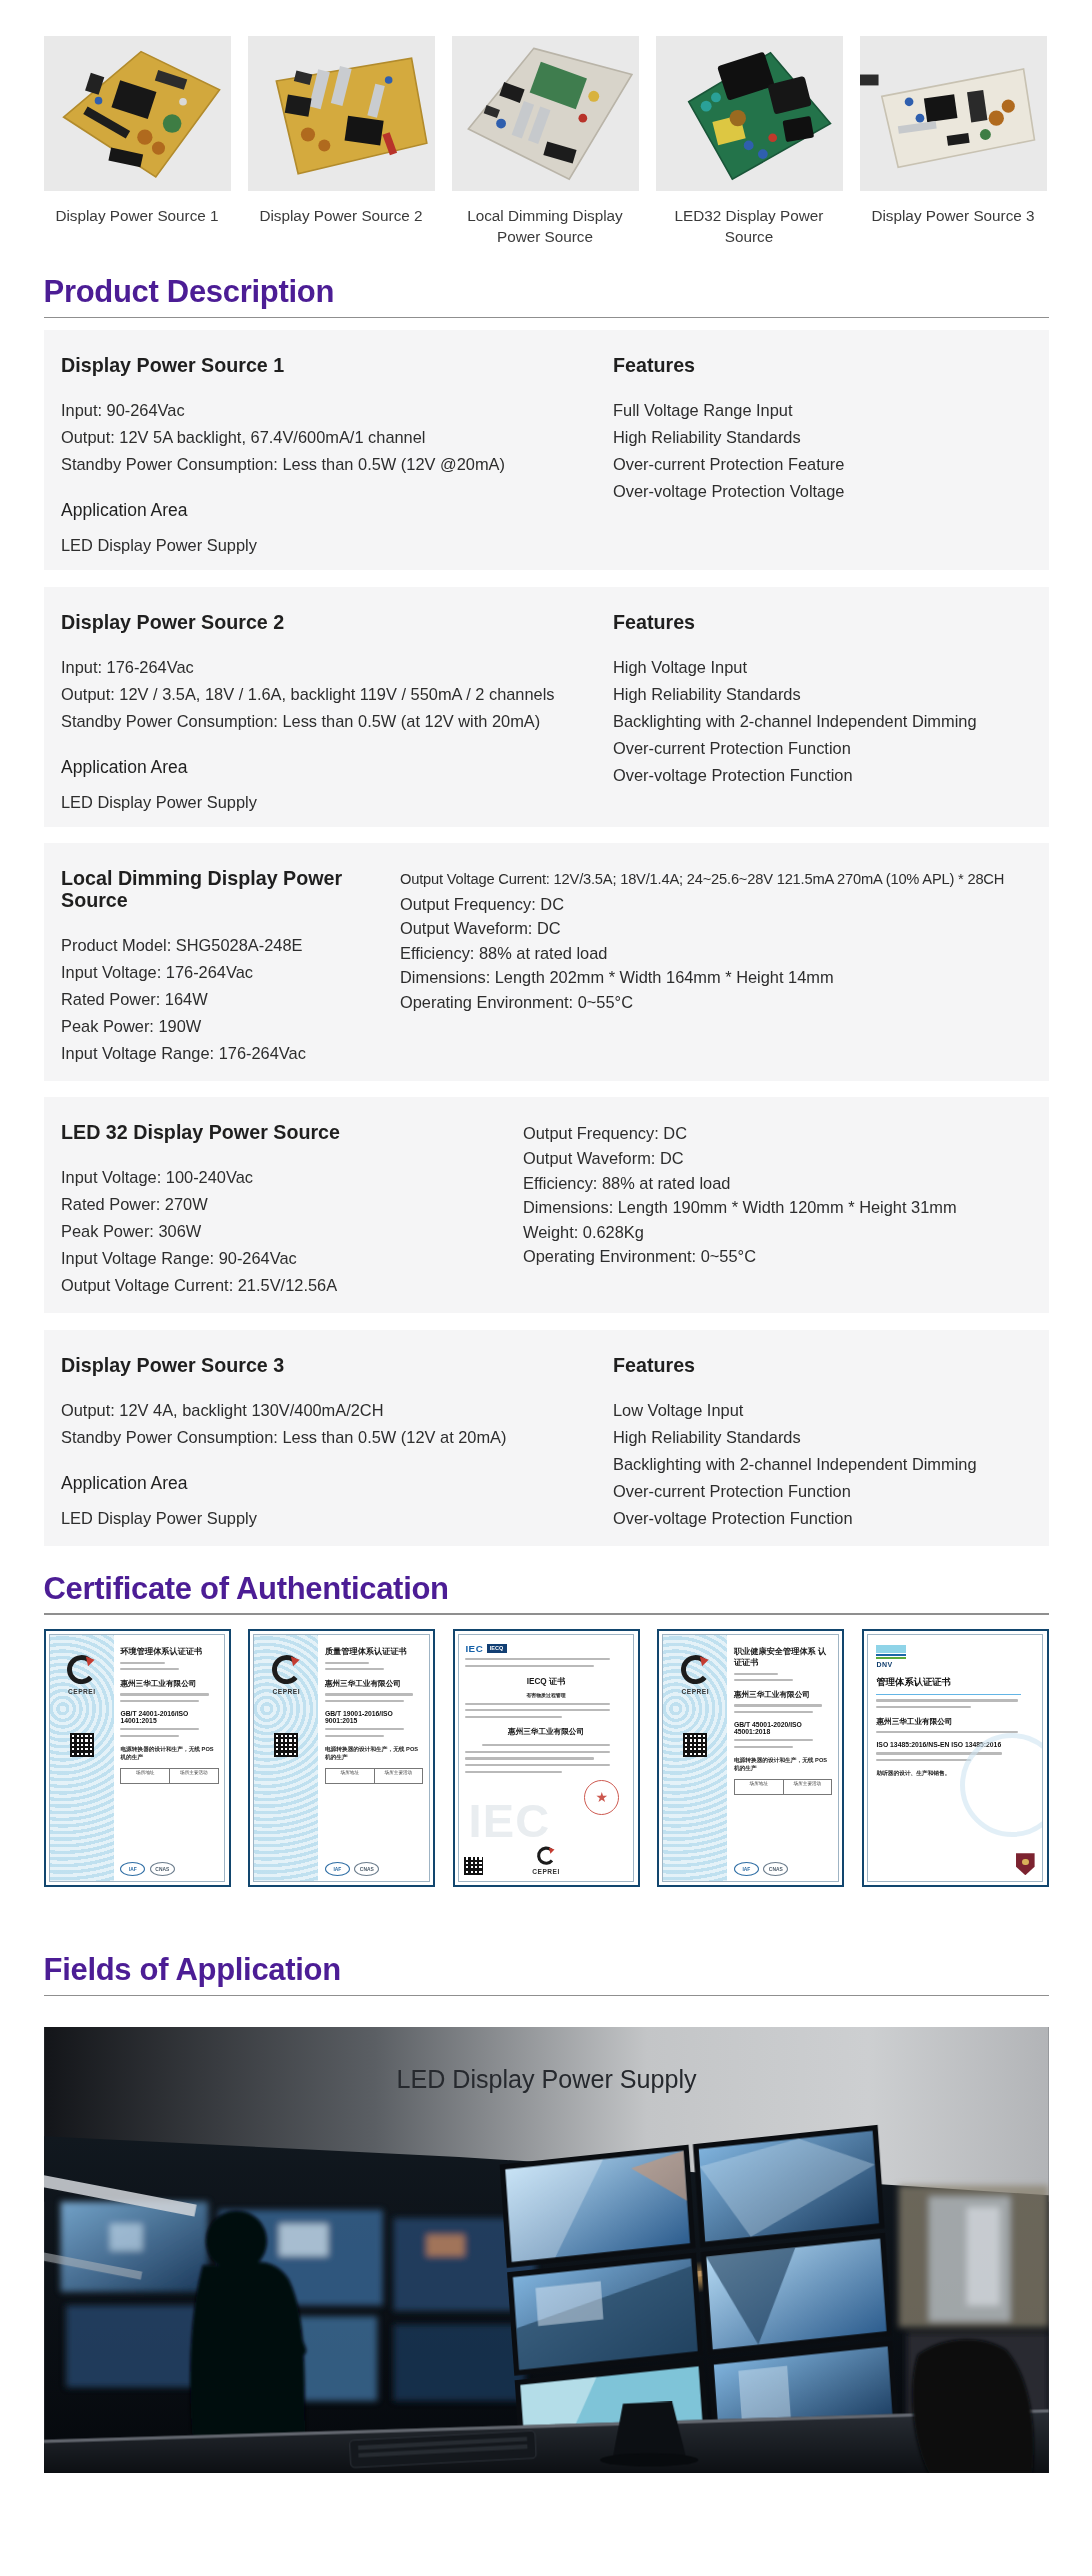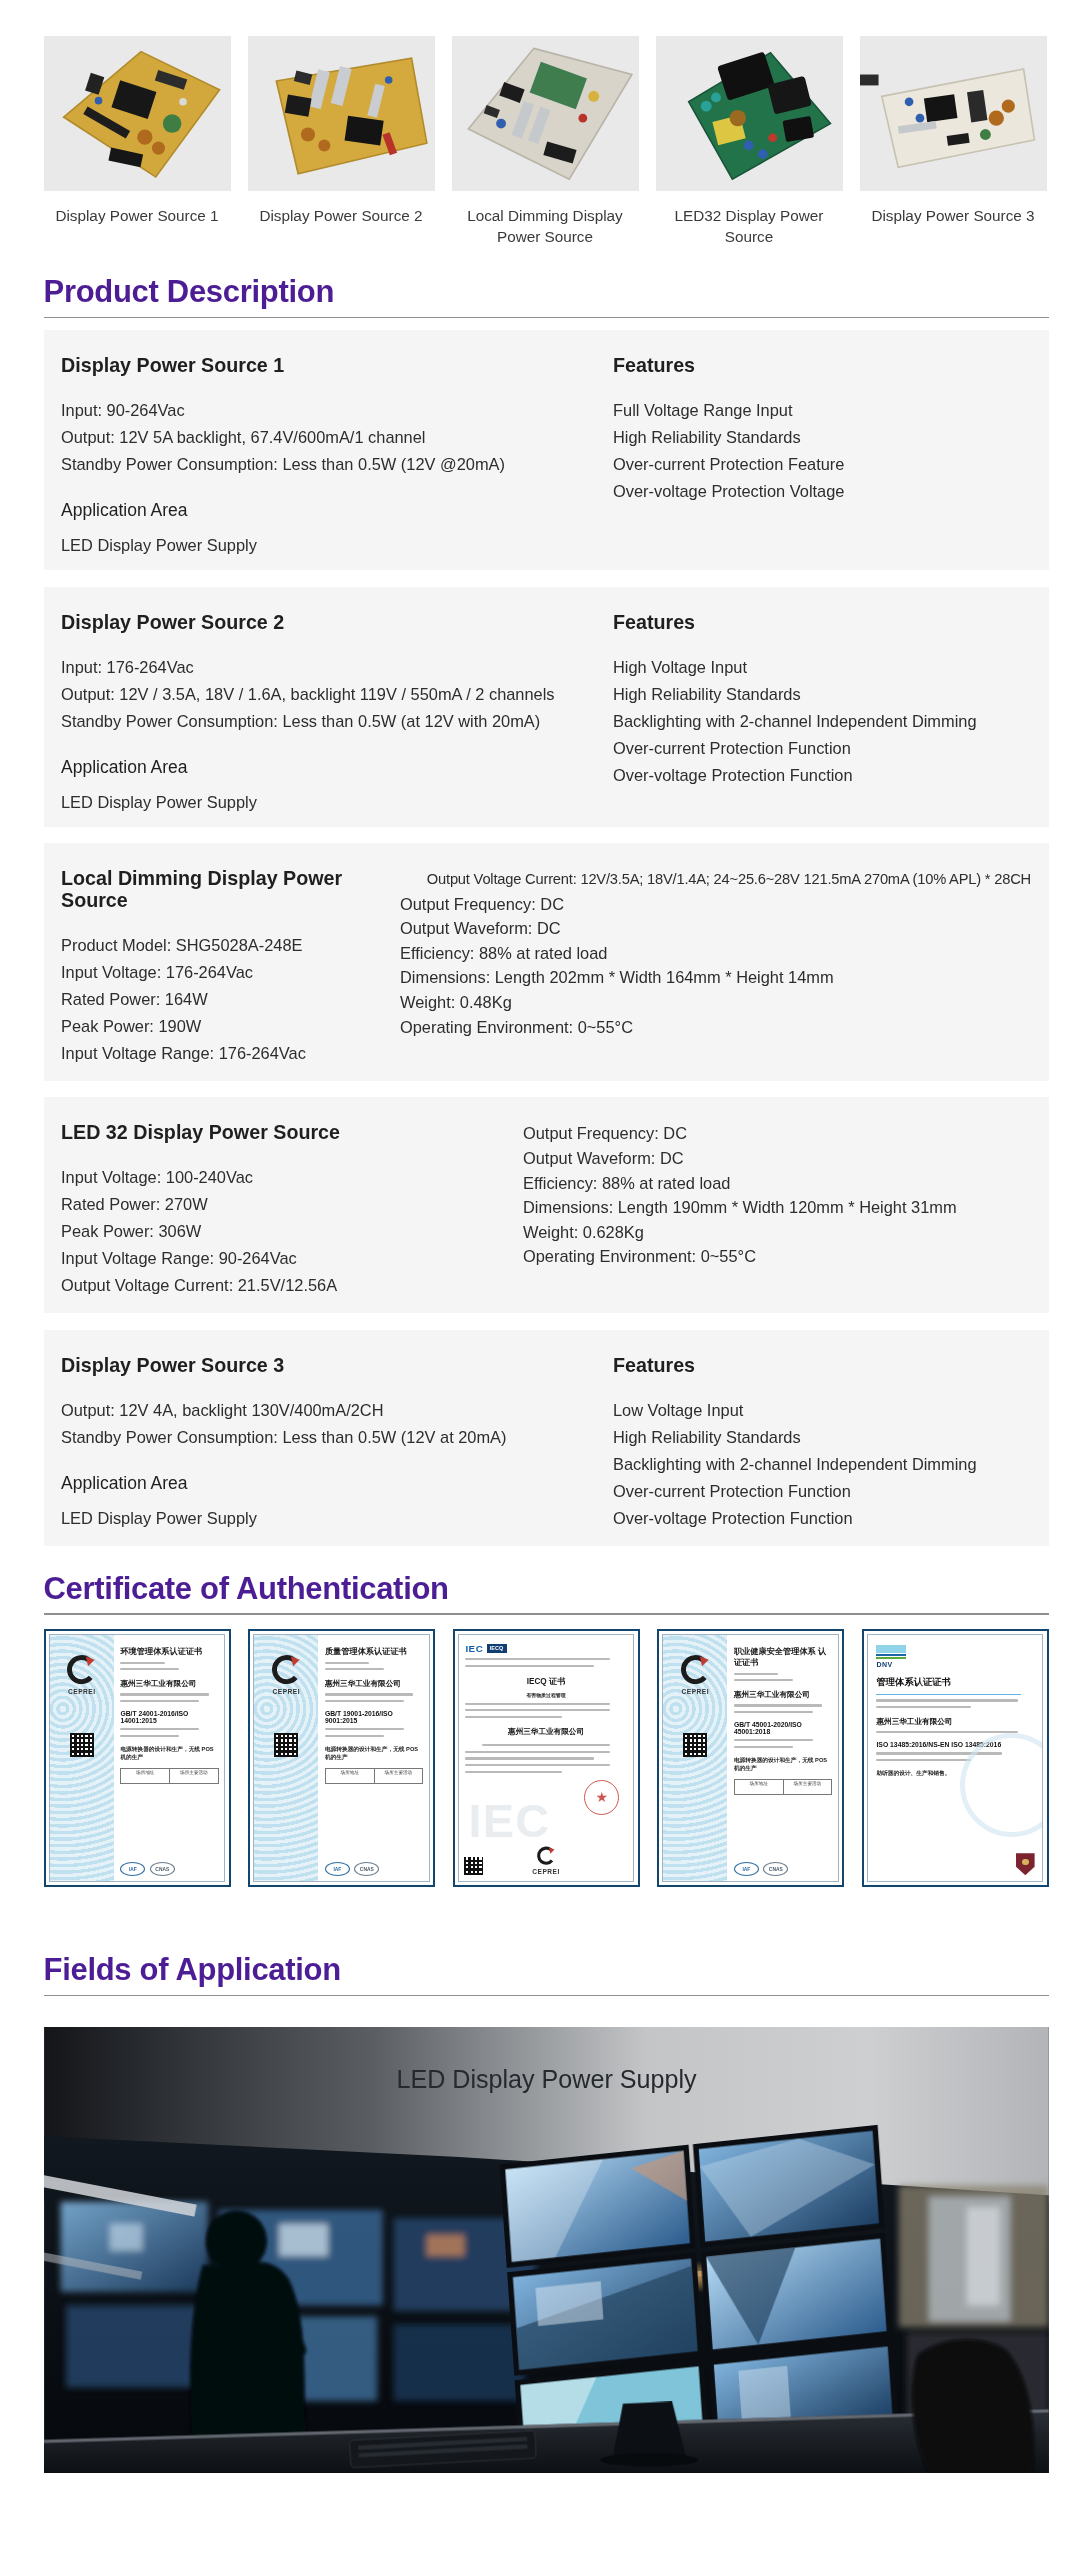--- a/index.html
+++ b/index.html
@@ -24,21 +24,21 @@
   
   .cards { margin-top:12px; }
   .card { background:#f5f5f6; margin-bottom:16.4px; padding:24px 17.5px 14px 17.5px; display:flex; }
   .card .col-left { width:552px; flex:0 0 auto; }
   .card .col-right { flex:1 1 auto; }
   .card.split-narrow .col-left { width:339px; }
   .card.split-mid .col-left { width:462px; }
   .card-title { font-size:19.7px; line-height:22px; font-weight:700; color:#1f1f1f; }
   .spec-lines { margin-top:21px; }
   .spec-lines div { font-size:16.4px; line-height:27px; color:#2d2d2d; }
-  .spec-lines div.tight { font-size:14.7px; letter-spacing:-0.2px; white-space:nowrap;text-align:right; }
+  .spec-lines div.tight { font-size:14.7px; letter-spacing:-0.2px; white-space:nowrap; }
   .spec-lines.flush { margin-top:0; }
   .spec-lines.pitch45 div { line-height:24.6px; }
   .sub-title { margin-top:22px; font-size:17.5px; line-height:21px; font-weight:400; color:#1f1f1f; }
   .app-line { margin-top:13px; font-size:16.4px; line-height:22px; color:#2d2d2d; }
 
   
   .certs { display:flex; gap:17.5px; margin-top:14px; }
   .cert { width:187px; height:258px; border:2.7px solid #12466e; background:#ffffff; position:relative; padding:3.3px; }
   .cert-inner { width:100%; height:100%; border:0.5px solid #9fb4c4; display:flex; overflow:hidden; position:relative; }
   .cert-strip {
@@ -260,21 +260,20 @@
           <div>Input Voltage Range: 176-264Vac</div>
         </div>
       </div>
       <div class="col-right">
         <div class="spec-lines flush pitch45">
           <div class="tight">Output Voltage Current: 12V/3.5A; 18V/1.4A; 24~25.6~28V 121.5mA 270mA (10% APL) * 28CH</div>
           <div>Output Frequency: DC</div>
           <div>Output Waveform: DC</div>
           <div>Efficiency: 88% at rated load</div>
           <div>Dimensions: Length 202mm * Width 164mm * Height 14mm</div>
-          <div>Weight: 0.48Kg</div>
           <div>Operating Environment: 0~55°C</div>
         </div>
       </div>
     </div>
 
     <div class="card split-mid">
       <div class="col-left">
         <div class="card-title">LED 32 Display Power Source</div>
         <div class="spec-lines">
           <div>Input Voltage: 100-240Vac</div>

